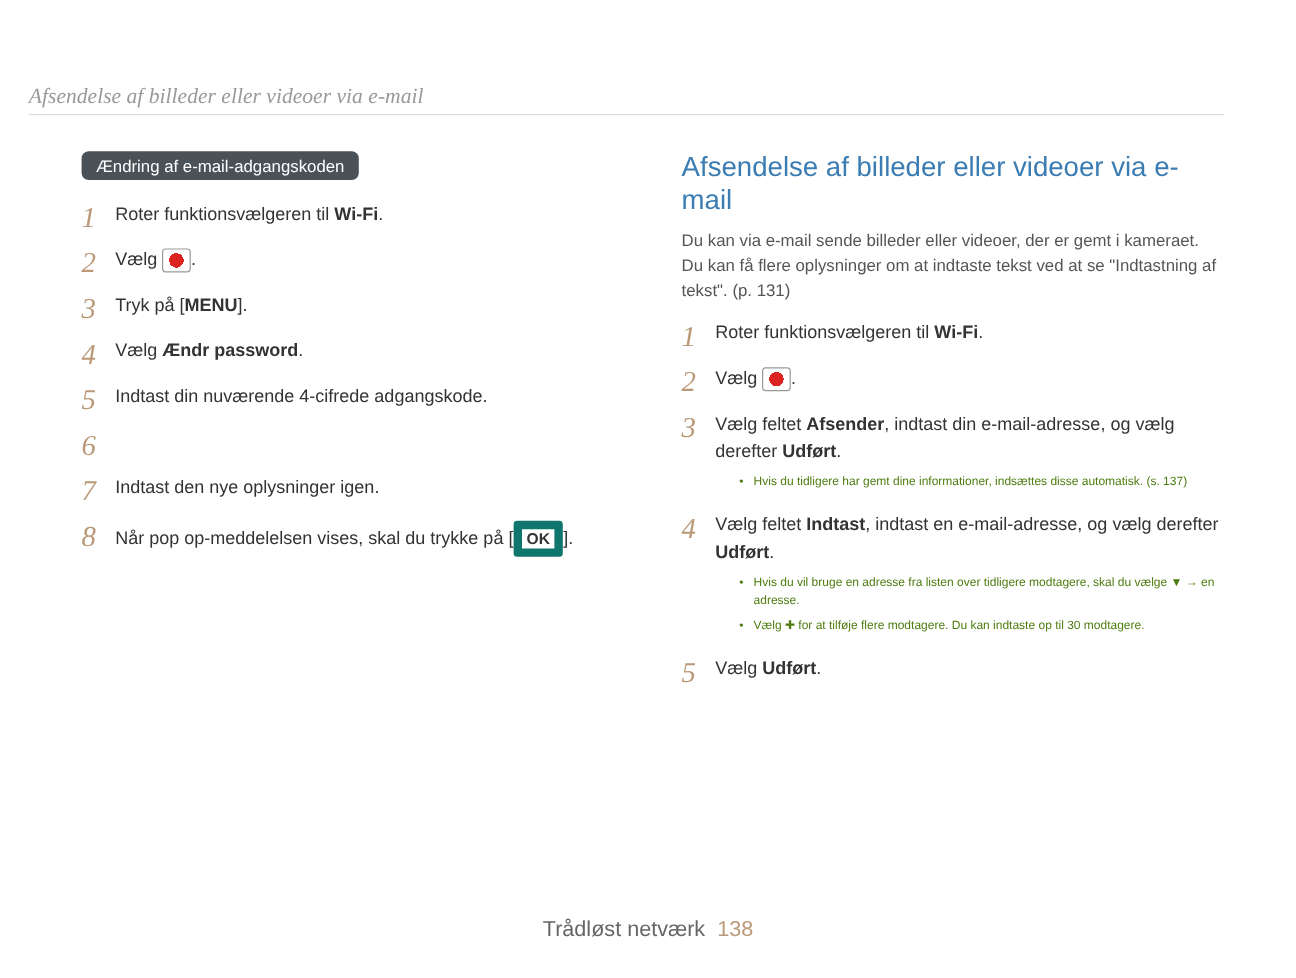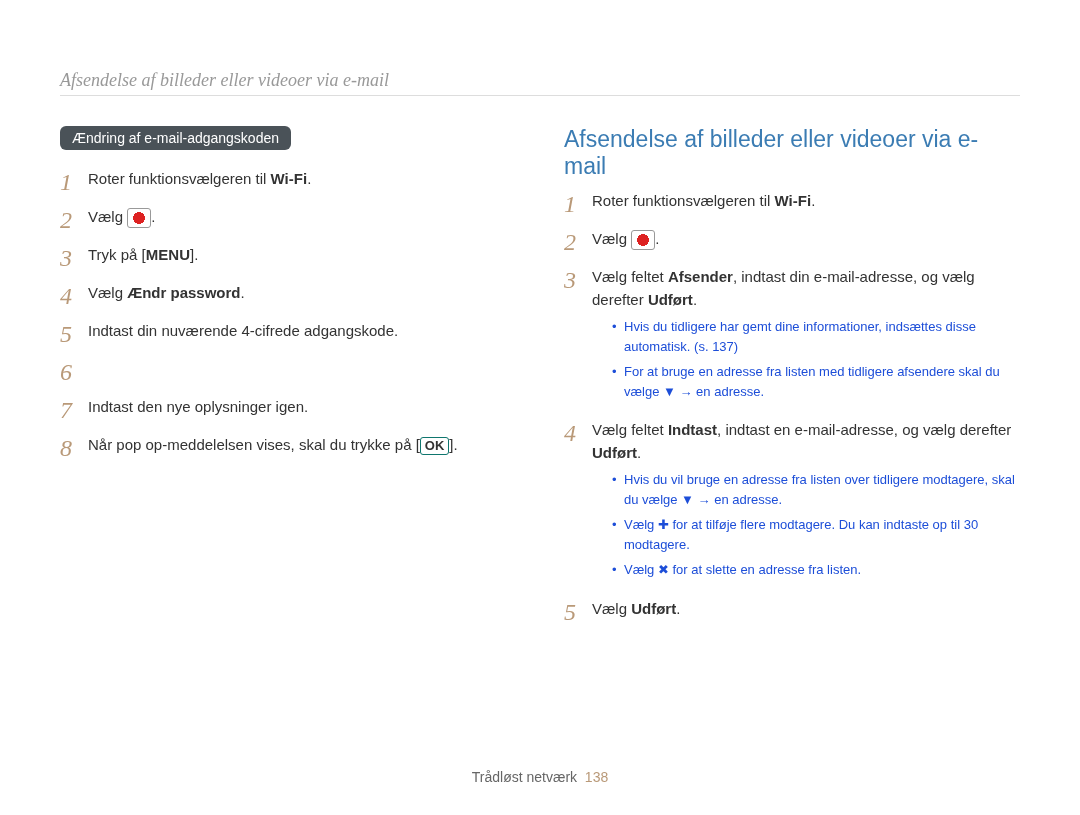--- a/index.html
+++ b/index.html
@@ -7,37 +7,38 @@
     padding: 0;
     font-family: Arial, Helvetica, sans-serif;
     font-size: 15px;
     color: #333;
     background: #fff;
     width: 1080px;
     height: 815px;
     box-sizing: border-box;
   }
   .page {
-    padding: 70px 60px 40px 60px;
+    padding: 70px 60px 40px 24px;
     box-sizing: border-box;
     height: 100%;
     position: relative;
   }
   .breadcrumb {
     font-family: "Times New Roman", serif;
     font-style: italic;
     color: #999;
     font-size: 18px;
     margin-bottom: 30px;
     padding-bottom: 4px;
     border-bottom: 1px solid #ddd;
   }
   .columns {
     display: flex;
     gap: 48px;
+    margin-left: 44px;
   }
   .col {
     flex: 1;
     min-width: 0;
   }
   .pill {
     display: inline-block;
     background: #4a5258;
     color: #fff;
     border-radius: 6px;
@@ -66,22 +67,22 @@
     padding-top: 2px;
   }
   .step-text {
     flex: 1;
     line-height: 1.5;
   }
   .step-text .sub {
     list-style: none;
     padding: 0;
     margin: 6px 0 0 20px;
-    font-size: 13px;
-    color: #1d4ed8;
+    font-size: 10px;
+    color: #4d7c0f;
   }
   .step-text .sub li {
     position: relative;
     margin-bottom: 6px;
     padding-left: 12px;
   }
   .step-text .sub li::before {
     content: "•";
     position: absolute;
     left: 0;
@@ -104,34 +105,34 @@
     display: inline-block;
     width: 22px;
     height: 18px;
     border: 1px solid #999;
     border-radius: 3px;
     background: radial-gradient(circle at center, #d22 0 6px, #fff 6px);
     vertical-align: middle;
   }
   .ok-btn {
     display: inline-block;
-    border: 1px solid #0f766e;
+    border: 7px solid #0f766e;
     border-radius: 3px;
     padding: 0 4px;
     font-weight: bold;
     font-size: 13px;
     line-height: 1.2;
   }
   .footer {
     position: absolute;
     bottom: 30px;
     left: 0;
     width: 100%;
     text-align: center;
-    font-size: 14px;
+    font-size: 18px;
     color: #666;
   }
   .page-num { color: #b99978; }
 </style>
 </head>
 <body>
 
 <div class="page">
 
   <div class="breadcrumb">Afsendelse af billeder eller videoer via e-mail</div>
@@ -181,52 +182,51 @@
           <span class="step-num">8</span>
           <span class="step-text">
             <span>Når pop op-meddelelsen vises, skal du trykke på [</span><span class="ok-btn">OK</span><span>].</span>
           </span>
         </li>
       </ol>
     </div>
 
     <div class="col">
       <h2 class="section-title">Afsendelse af billeder eller videoer via e-mail</h2>
+      <div class="intro">Du kan via e-mail sende billeder eller videoer, der er gemt i kameraet. Du kan få flere oplysninger om at indtaste tekst ved at se "Indtastning af tekst". (p. 131)</div>
 
       <ol class="steps">
         <li>
           <span class="step-num">1</span>
           <span class="step-text">
             <span>Roter funktionsvælgeren til </span><span class="bold">Wi-Fi</span><span>.</span>
           </span>
         </li>
         <li>
           <span class="step-num">2</span>
           <span class="step-text">
             <span>Vælg </span><span class="icon-email"></span><span>.</span>
           </span>
         </li>
         <li>
           <span class="step-num">3</span>
           <span class="step-text">
             <span>Vælg feltet </span><span class="bold">Afsender</span><span>, indtast din e-mail-adresse, og vælg derefter </span><span class="bold">Udført</span><span>.</span>
             <ul class="sub">
               <li>Hvis du tidligere har gemt dine informationer, indsættes disse automatisk. (s. 137)</li>
-              <li>For at bruge en adresse fra listen med tidligere afsendere skal du vælge ▼ → en adresse.</li>
             </ul>
           </span>
         </li>
         <li>
           <span class="step-num">4</span>
           <span class="step-text">
             <span>Vælg feltet </span><span class="bold">Indtast</span><span>, indtast en e-mail-adresse, og vælg derefter </span><span class="bold">Udført</span><span>.</span>
             <ul class="sub">
               <li>Hvis du vil bruge en adresse fra listen over tidligere modtagere, skal du vælge ▼ → en adresse.</li>
               <li>Vælg ✚ for at tilføje flere modtagere. Du kan indtaste op til 30 modtagere.</li>
-              <li>Vælg ✖ for at slette en adresse fra listen.</li>
             </ul>
           </span>
         </li>
         <li>
           <span class="step-num">5</span>
           <span class="step-text">
             <span>Vælg </span><span class="bold">Udført</span><span>.</span>
           </span>
         </li>
       </ol>

